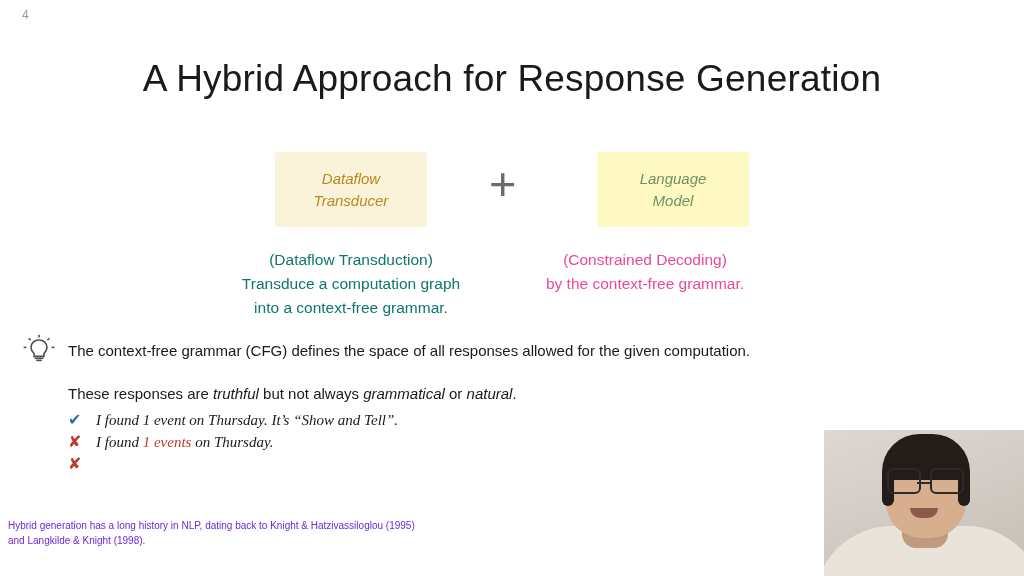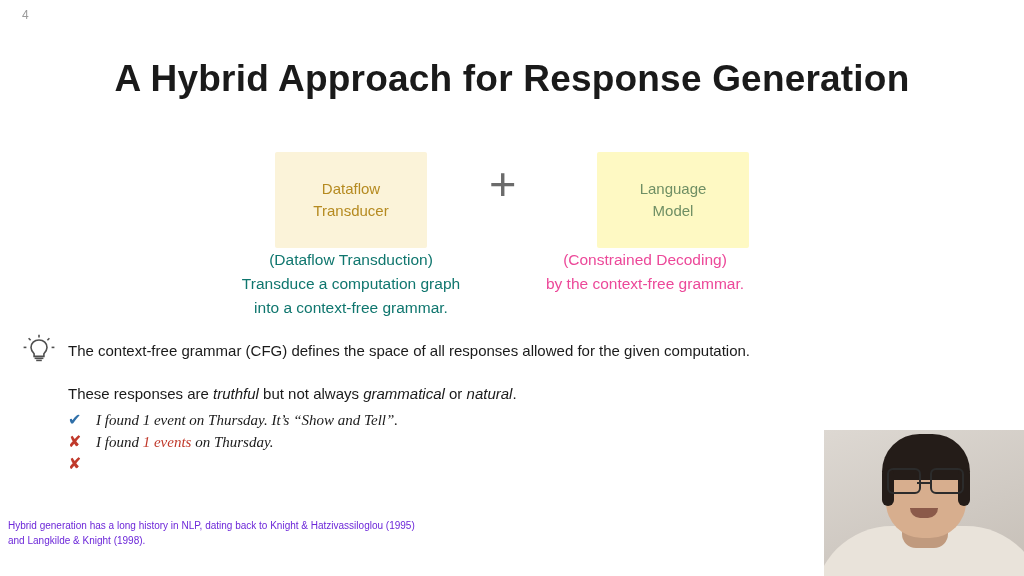--- a/index.html
+++ b/index.html
@@ -27,45 +27,46 @@
     font-size: 12px;
     color: #9a9a9a;
   }
   .slide-title {
     position: absolute;
     top: 58px;
     left: 0;
     width: 1024px;
     text-align: center;
     font-size: 37px;
-    font-weight: 700;
+    font-weight: 400;
     color: #1a1a1a;
     letter-spacing: 0.2px;
   }
 
   
   .boxes {
     position: absolute;
     top: 152px;
     left: 0;
     width: 1024px;
     height: 80px;
   }
   .box {
     position: absolute;
     width: 152px;
-    height: 96px;
+    height: 75px;
     border-radius: 2px;
     display: flex;
     flex-direction: column;
     align-items: center;
     justify-content: center;
     font-size: 15px;
     line-height: 1.45;
     text-align: center;
+    font-style: italic;
   }
   .box-left {
     left: 275px;
     background: #fbf3d9;
     color: #b58a20;
   }
   .box-right {
     left: 597px;
     background: #fef9c3;
     color: #6f8f64;

